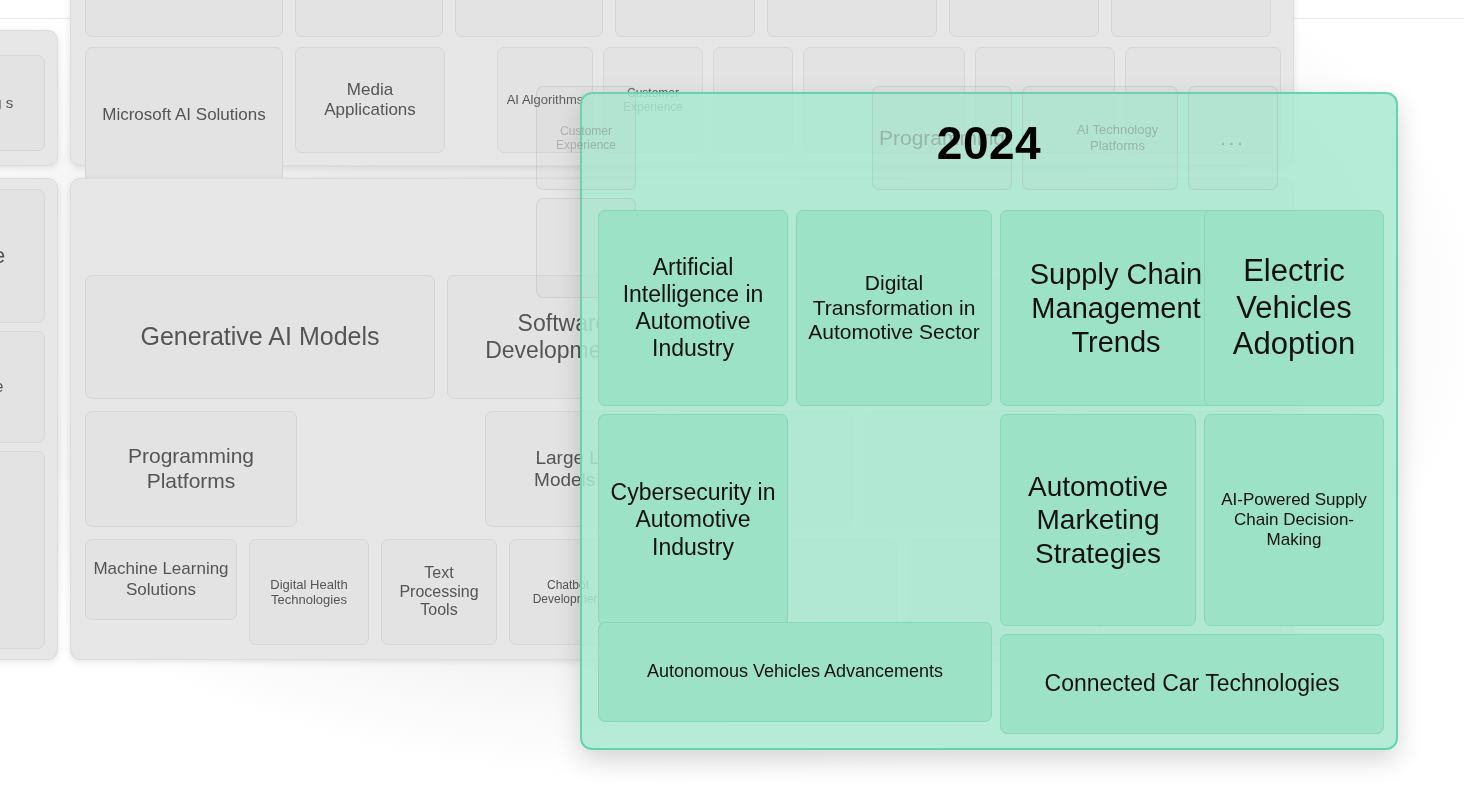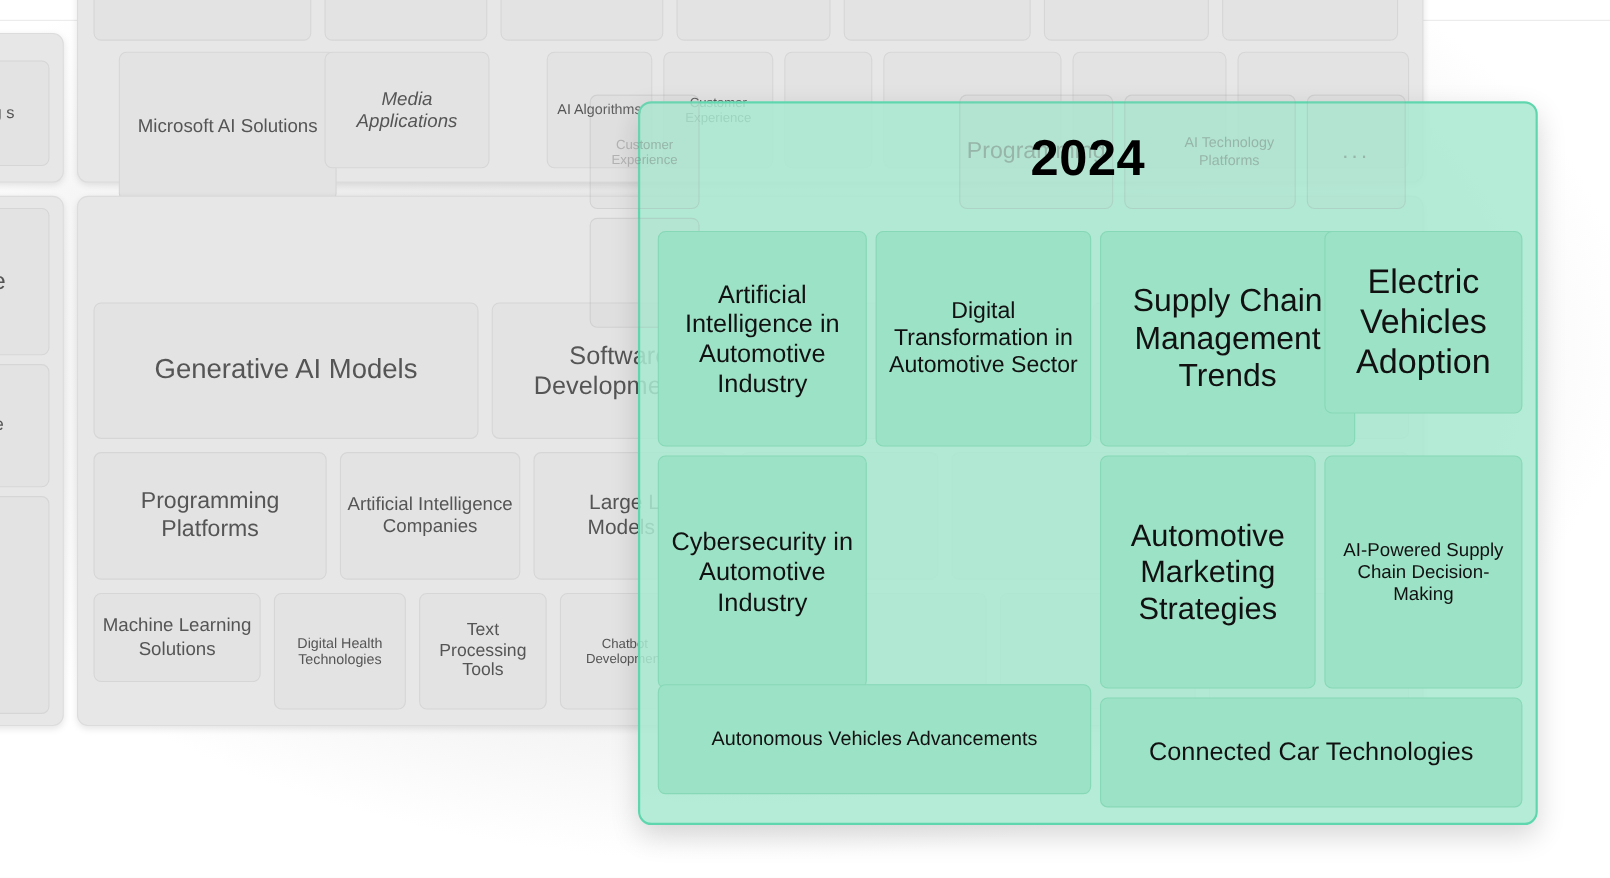--- a/index.html
+++ b/index.html
@@ -120,41 +120,40 @@
 <div class="panel grey" style="left:70px;top:-36px;width:1224px;height:202px;">
 
   <div class="tile grey" style="left:14px;top:14px;width:198px;height:58px;font-size:15px;"></div>
   <div class="tile grey" style="left:224px;top:14px;width:148px;height:58px;font-size:15px;"></div>
   <div class="tile grey" style="left:384px;top:14px;width:148px;height:58px;font-size:15px;"></div>
   <div class="tile grey" style="left:544px;top:14px;width:140px;height:58px;font-size:15px;"></div>
   <div class="tile grey" style="left:696px;top:14px;width:170px;height:58px;font-size:15px;"></div>
   <div class="tile grey" style="left:878px;top:14px;width:150px;height:58px;font-size:15px;"></div>
   <div class="tile grey" style="left:1040px;top:14px;width:160px;height:58px;font-size:15px;"></div>
 
-  <div class="tile grey" style="left:14px;top:82px;width:198px;height:136px;font-size:17px;margin-left:23px;">Microsoft AI Solutions</div>
-  <div class="tile grey" style="left:224px;top:82px;width:150px;height:106px;font-size:17px;font-style:italic;">Media Applications</div>
+  <div class="tile grey" style="left:14px;top:82px;width:198px;height:136px;font-size:17px;">Microsoft AI Solutions</div>
+  <div class="tile grey" style="left:224px;top:82px;width:150px;height:106px;font-size:17px;">Media Applications</div>
   <div class="tile grey" style="left:426px;top:82px;width:96px;height:106px;font-size:13px;">AI Algorithms</div>
   <div class="tile grey" style="left:532px;top:82px;width:100px;height:106px;font-size:12px;">Customer Experience</div>
   <div class="tile grey" style="left:642px;top:82px;width:80px;height:106px;font-size:13px;"></div>
   <div class="tile grey" style="left:732px;top:82px;width:162px;height:106px;font-size:13px;"></div>
   <div class="tile grey" style="left:904px;top:82px;width:140px;height:106px;font-size:13px;"></div>
   <div class="tile grey" style="left:1054px;top:82px;width:156px;height:106px;font-size:13px;"></div>
 </div>
 
 <div class="panel grey" style="left:70px;top:178px;width:1224px;height:482px;">
 
   <div class="panel-title" style="top:28px;font-size:42px;">2023</div>
 
   <div class="tile grey" style="left:14px;top:96px;width:350px;height:124px;font-size:25px;">Generative AI Models</div>
   <div class="tile grey" style="left:376px;top:96px;width:232px;height:124px;font-size:23px;">Software Development T</div>
   <div class="tile grey" style="left:620px;top:96px;width:290px;height:124px;font-size:20px;"></div>
   <div class="tile grey" style="left:922px;top:96px;width:288px;height:124px;font-size:20px;"></div>
 
   <div class="tile grey" style="left:14px;top:232px;width:212px;height:116px;font-size:21px;">Programming Platforms</div>
-  <div class="tile grey" style="left:238px;top:232px;width:164px;height:116px;font-size:17px;">Artificial Intelligence Companies</div>
   <div class="tile grey" style="left:414px;top:232px;width:176px;height:116px;font-size:19px;white-space:pre;">Large La
 Models T</div>
   <div class="tile grey" style="left:602px;top:232px;width:180px;height:116px;font-size:17px;"></div>
   <div class="tile grey" style="left:794px;top:232px;width:200px;height:116px;font-size:17px;"></div>
   <div class="tile grey" style="left:1006px;top:232px;width:204px;height:116px;font-size:17px;"></div>
 
   <div class="tile grey" style="left:14px;top:360px;width:152px;height:81px;font-size:17px;">Machine Learning Solutions</div>
   <div class="tile grey" style="left:178px;top:360px;width:120px;height:106px;font-size:13px;">Digital Health Technologies</div>
   <div class="tile grey" style="left:310px;top:360px;width:116px;height:106px;font-size:16px;">Text Processing Tools</div>
   <div class="tile grey" style="left:438px;top:360px;width:118px;height:106px;font-size:12px;">Chatbot Development</div>
@@ -170,21 +169,21 @@
   <div class="ghost" style="left:290px;top:-8px;width:140px;height:104px;font-size:21px;">Programming</div>
   <div class="ghost" style="left:440px;top:-8px;width:156px;height:104px;font-size:13px;padding-left:39px;">AI Technology Platforms</div>
   <div class="ghost" style="left:606px;top:-8px;width:90px;height:104px;font-size:20px;letter-spacing:3px;">...</div>
   <div class="ghost" style="left:-46px;top:104px;width:100px;height:100px;"></div>
 
   <div class="panel-title">2024</div>
 
   <div class="tile green" style="left:16px;top:116px;width:190px;height:196px;font-size:23px;">Artificial Intelligence in Automotive Industry</div>
   <div class="tile green" style="left:214px;top:116px;width:196px;height:196px;font-size:21px;">Digital Transformation in Automotive Sector</div>
   <div class="tile green" style="left:418px;top:116px;width:232px;height:196px;font-size:29px;">Supply Chain Management Trends</div>
-  <div class="tile green" style="left:622px;top:116px;width:180px;height:166px;font-size:31px;">Electric Vehicles Adoption</div>
+  <div class="tile green" style="left:622px;top:116px;width:180px;height:196px;font-size:31px;">Electric Vehicles Adoption</div>
 
   <div class="tile green" style="left:16px;top:320px;width:190px;height:212px;font-size:23px;">Cybersecurity in Automotive Industry</div>
   <div class="tile green" style="left:418px;top:320px;width:196px;height:212px;font-size:28px;">Automotive Marketing Strategies</div>
   <div class="tile green" style="left:622px;top:320px;width:180px;height:212px;font-size:17px;">AI-Powered Supply Chain Decision-Making</div>
 
   <div class="tile green" style="left:16px;top:528px;width:394px;height:100px;font-size:18px;">Autonomous Vehicles Advancements</div>
   <div class="tile green" style="left:418px;top:540px;width:384px;height:100px;font-size:23px;">Connected Car Technologies</div>
 </div>
 
 </body></html>

